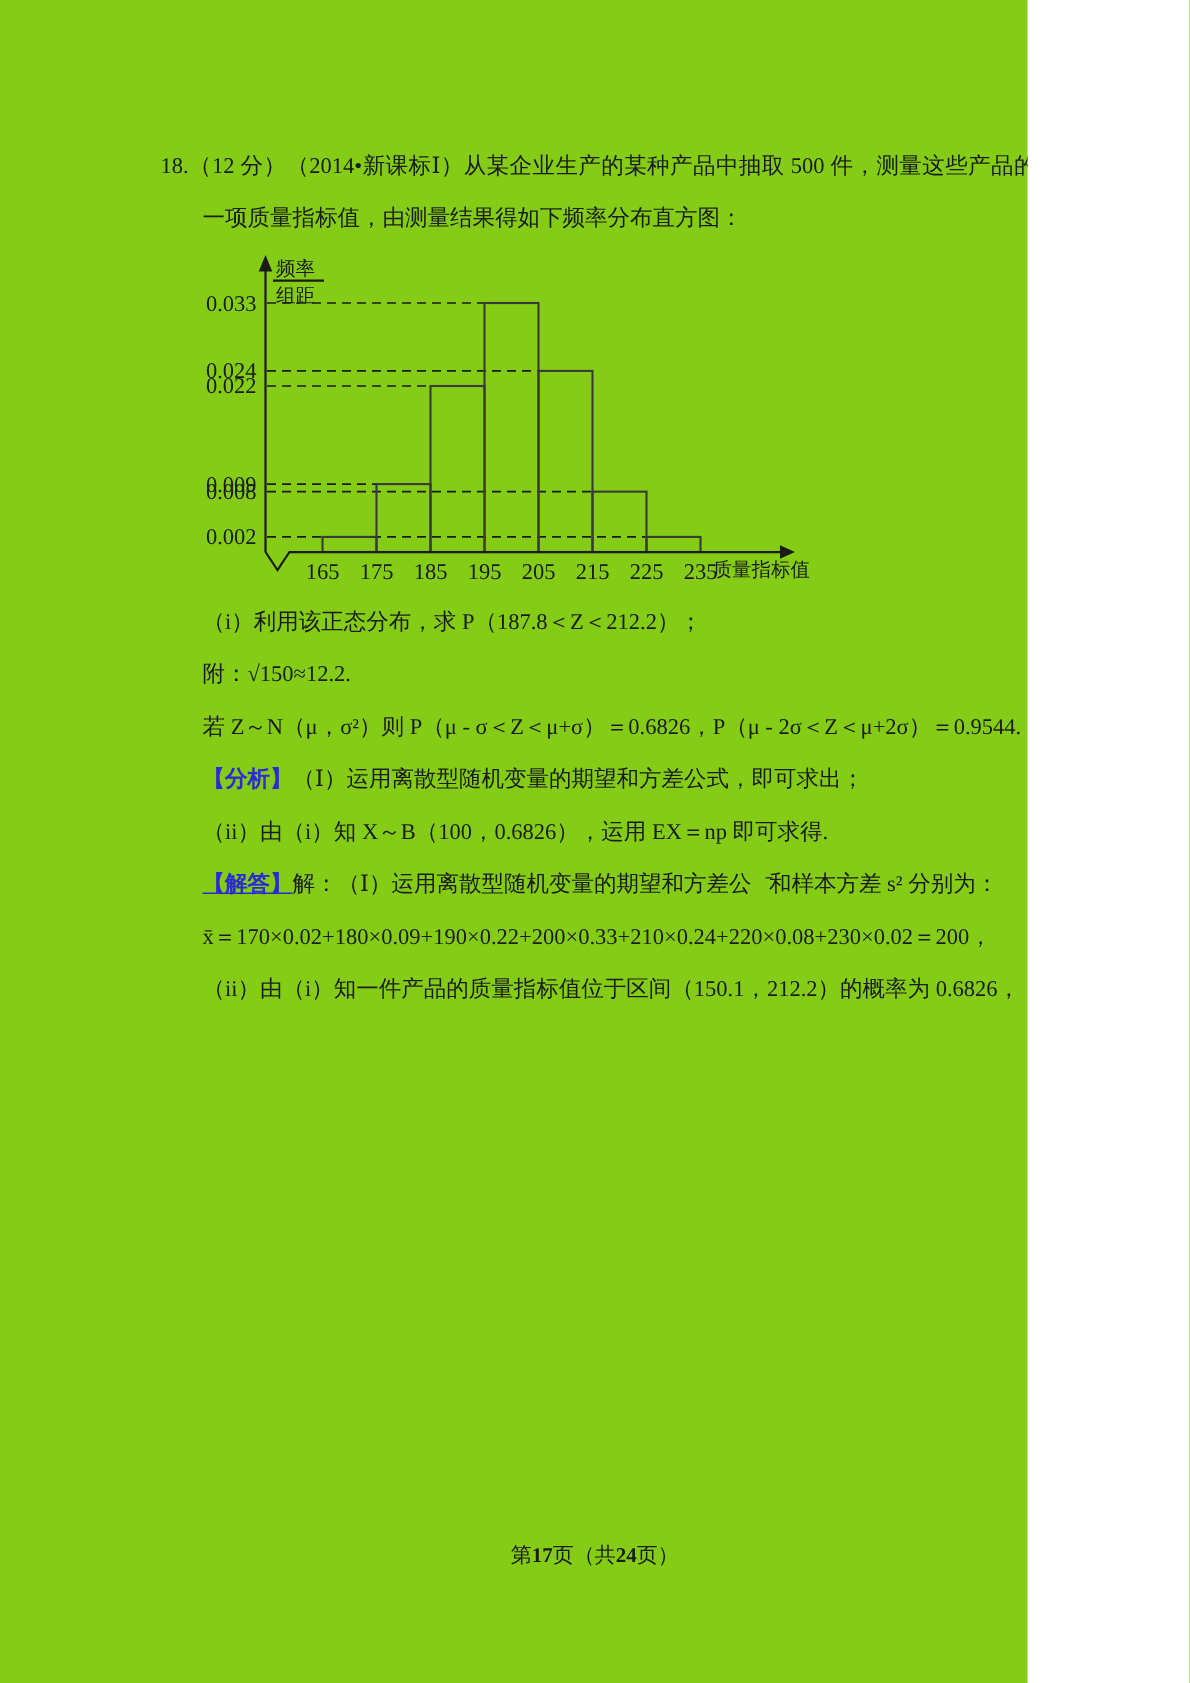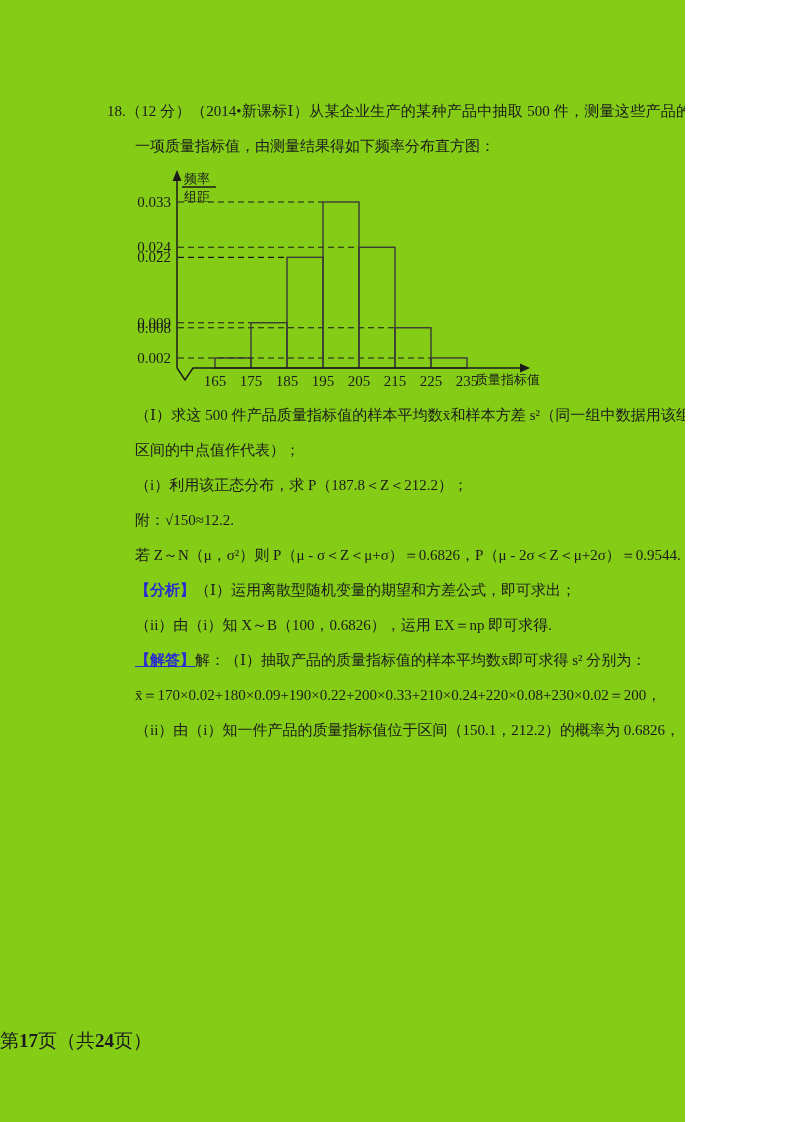--- a/index.html
+++ b/index.html
@@ -19,21 +19,21 @@
   .chart-wrap{margin:6px 0 4px 0;height:224px;}
   svg text{font-family:"Liberation Serif","DejaVu Serif",serif;}
   .ylab,.xlab{font-size:15px;fill:#1b1b1b;}
   .cjk{font-size:13px;fill:#1b1b1b;}
   .bar{fill:none;stroke:#3a3a3a;stroke-width:1.4;}
   .axis{stroke:#1b1b1b;stroke-width:1.5;fill:none;}
   .dash{stroke:#1b1b1b;stroke-width:1.1;stroke-dasharray:6 4;}
   .fillk{fill:#1b1b1b;}
   .footer{
     position:absolute;left:0;top:1028px;width:793px;
-    text-align:left;font-size:19px;color:#1b1b1b;
+    text-align:center;font-size:14px;color:#1b1b1b;
   }
   .footer b{font-weight:bold;}
 </style>
 </head>
 <body>
 
 <div class="page">
   <div class="content">
 
     <div class="para hang">18.（12 分）（2014•新课标Ⅰ）从某企业生产的某种产品中抽取 500 件，测量这些产品的一项质量指标值，由测量结果得如下频率分布直方图：</div>
@@ -71,32 +71,31 @@
           <text x="260" y="216" class="xlab" text-anchor="middle">215</text>
           <text x="296" y="216" class="xlab" text-anchor="middle">225</text>
           <text x="332" y="216" class="xlab" text-anchor="middle">235</text>
           <text x="340" y="214" class="cjk">质量指标值</text>
           <text x="49" y="13" class="cjk">频率</text>
           <line x1="47" y1="17" x2="81" y2="17" class="axis"></line>
           <text x="49" y="31" class="cjk">组距</text>
         </svg>
     </div>
 
-    <div class="para">（Ⅰ）求这 500 件产品质量指标值的样本平均数x̄和样本方差 s²（同一组中数据用该组区间的中点值作代表）；</div>
     <div class="para">（i）利用该正态分布，求 P（187.8＜Z＜212.2）；</div>
     <div class="para">附：√150≈12.2.</div>
     <div class="para">若 Z～N（μ，σ²）则 P（μ - σ＜Z＜μ+σ）＝0.6826，P（μ - 2σ＜Z＜μ+2σ）＝0.9544.</div>
 
     <div class="para">
       <span class="tag" style="color: rgb(43, 43, 210);">【分析】</span><span>（Ⅰ）运用离散型随机变量的期望和方差公式，即可求出；</span>
     </div>
     <div class="para">（ii）由（i）知 X～B（100，0.6826），运用 EX＝np 即可求得.</div>
 
     <div class="para">
-      <span class="tag" style="color: rgb(43, 43, 210); text-decoration: underline;">【解答】</span><span>解：（Ⅰ）抽取产品的质量指标值的样本平均数x̄即可求得 s² 分别为：</span>
+      <span class="tag" style="color: rgb(43, 43, 210); text-decoration: underline;">【解答】</span><span>解：（Ⅰ）运用离散型随机变量的期望和方差公式̄和样本方差 s² 分别为：</span>
     </div>
     <div class="para">x̄＝170×0.02+180×0.09+190×0.22+200×0.33+210×0.24+220×0.08+230×0.02＝200，</div>
     <div class="para">（ii）由（i）知一件产品的质量指标值位于区间（150.1，212.2）的概率为 0.6826，</div>
   </div>
 
   <div class="footer">
     <span>第</span><b>17</b><span>页（共</span><b>24</b><span>页）</span>
   </div>
 </div>
 

